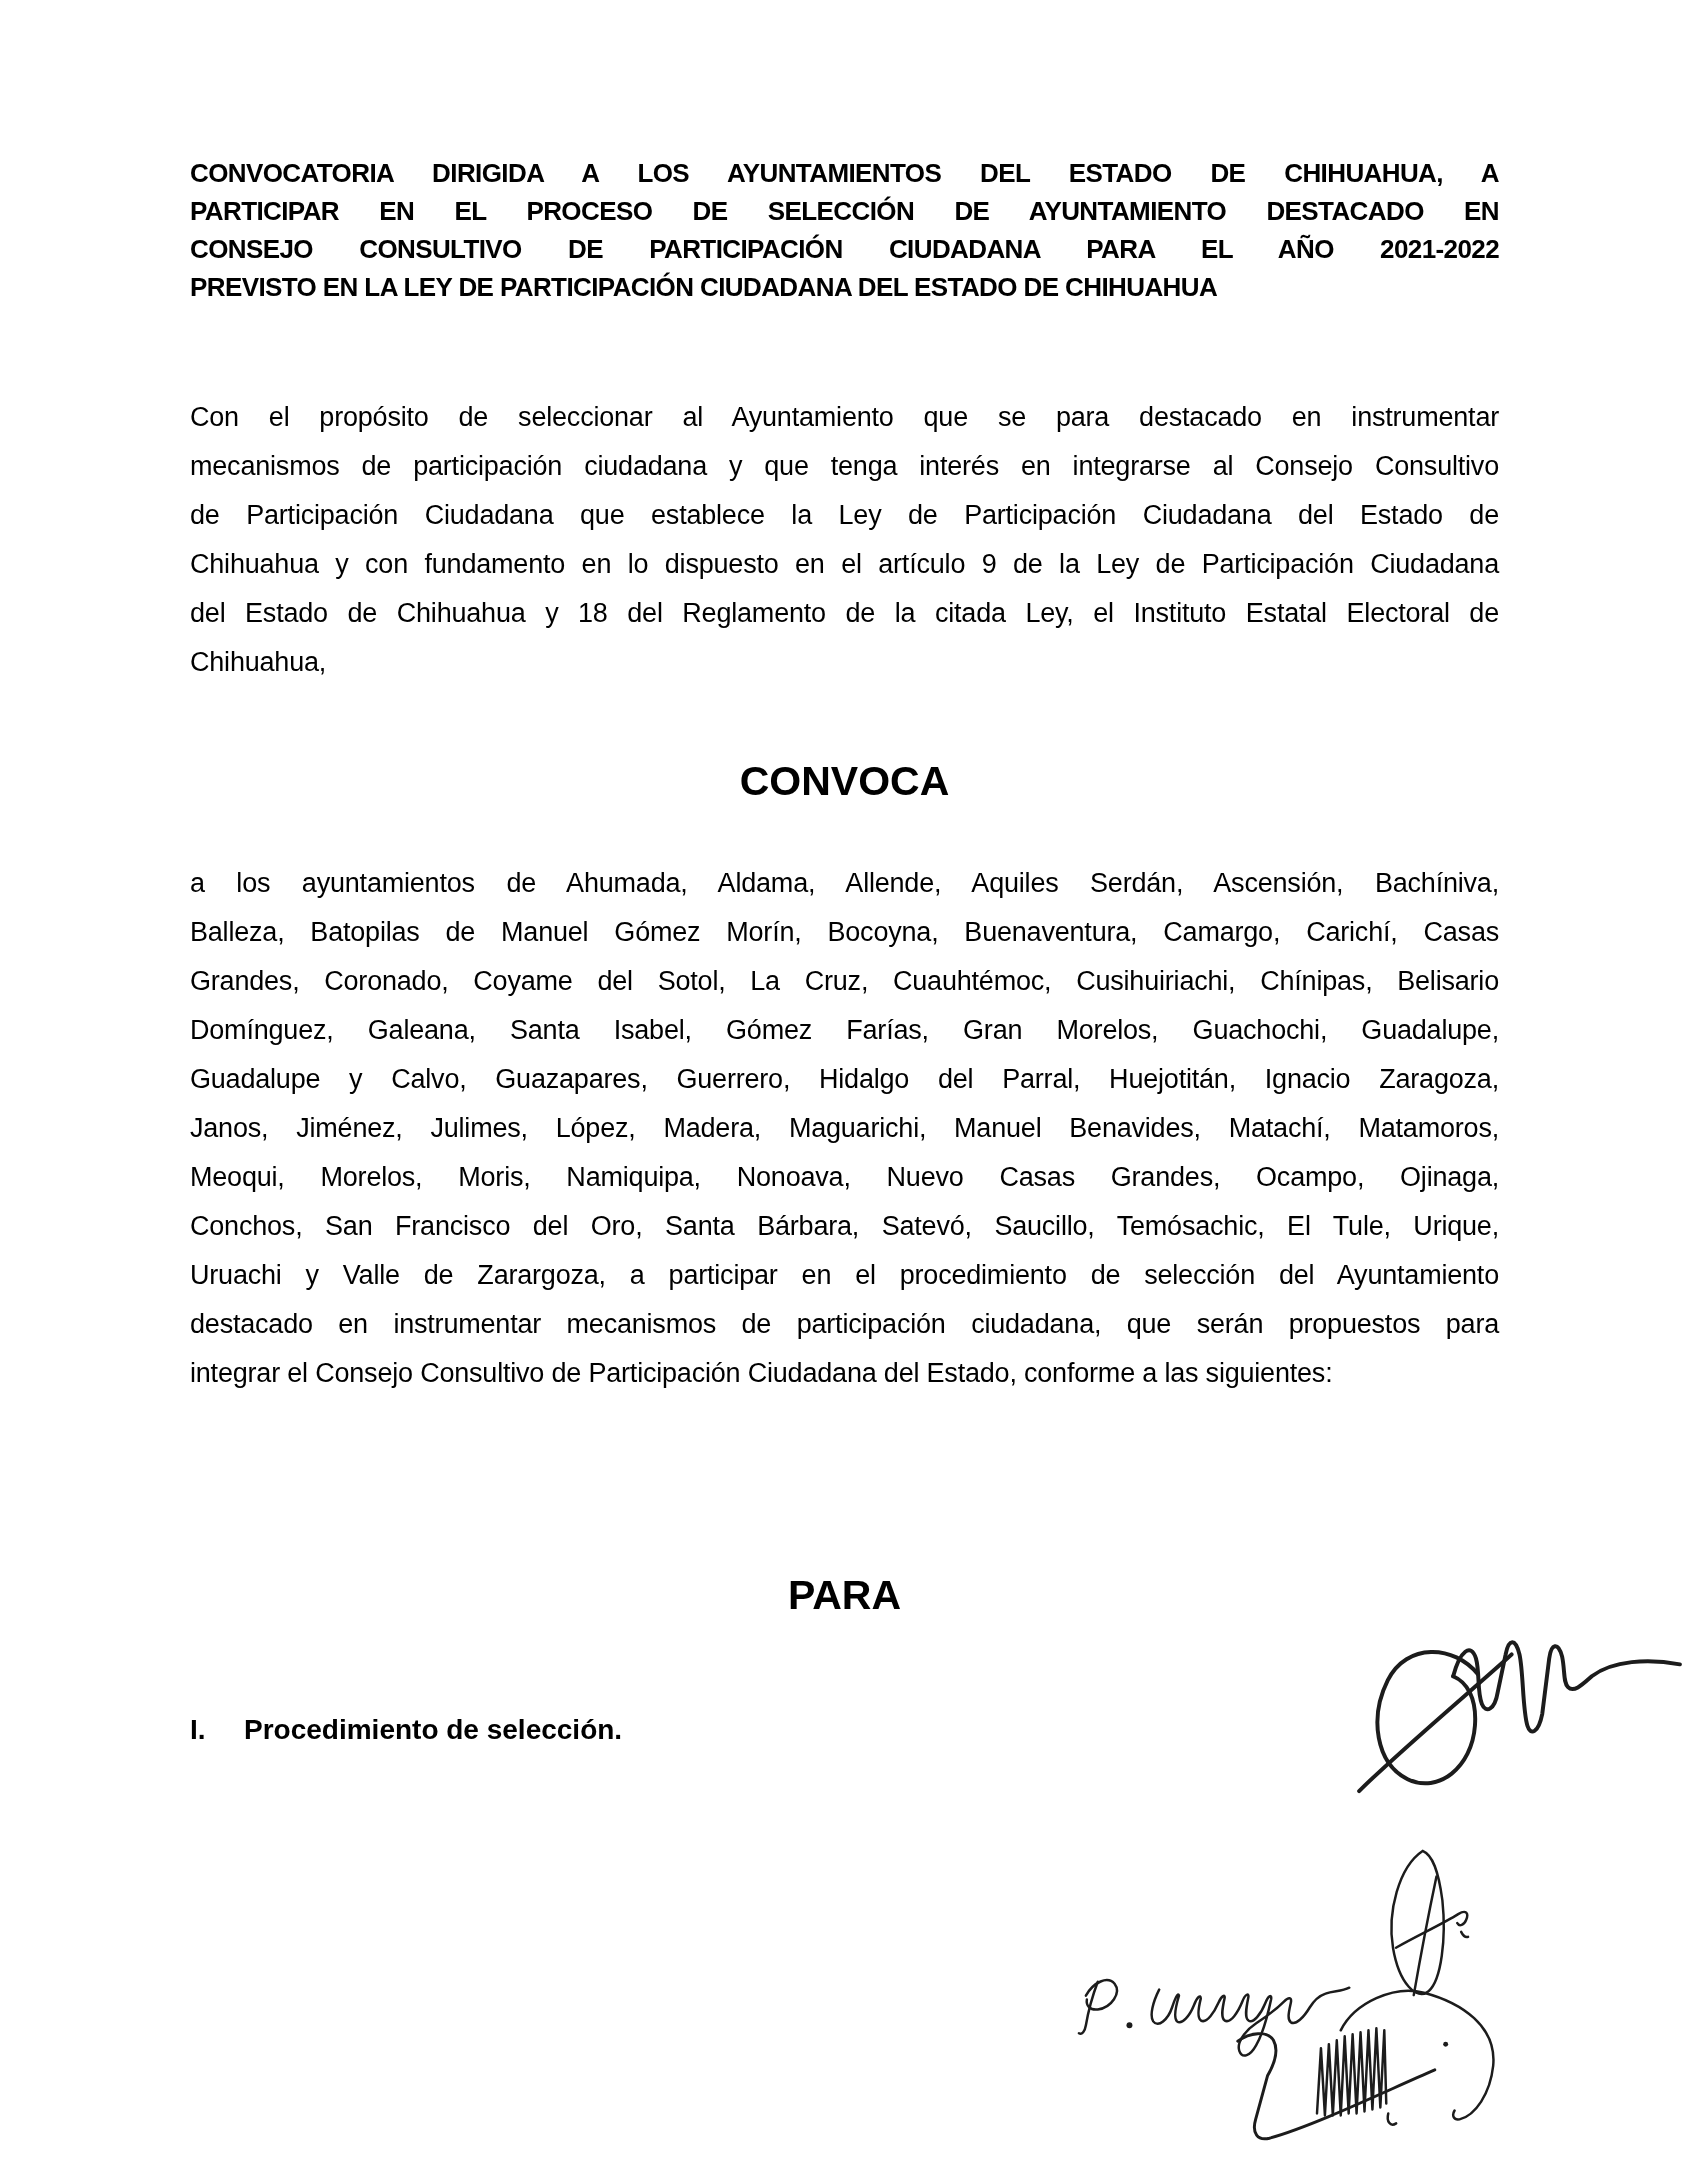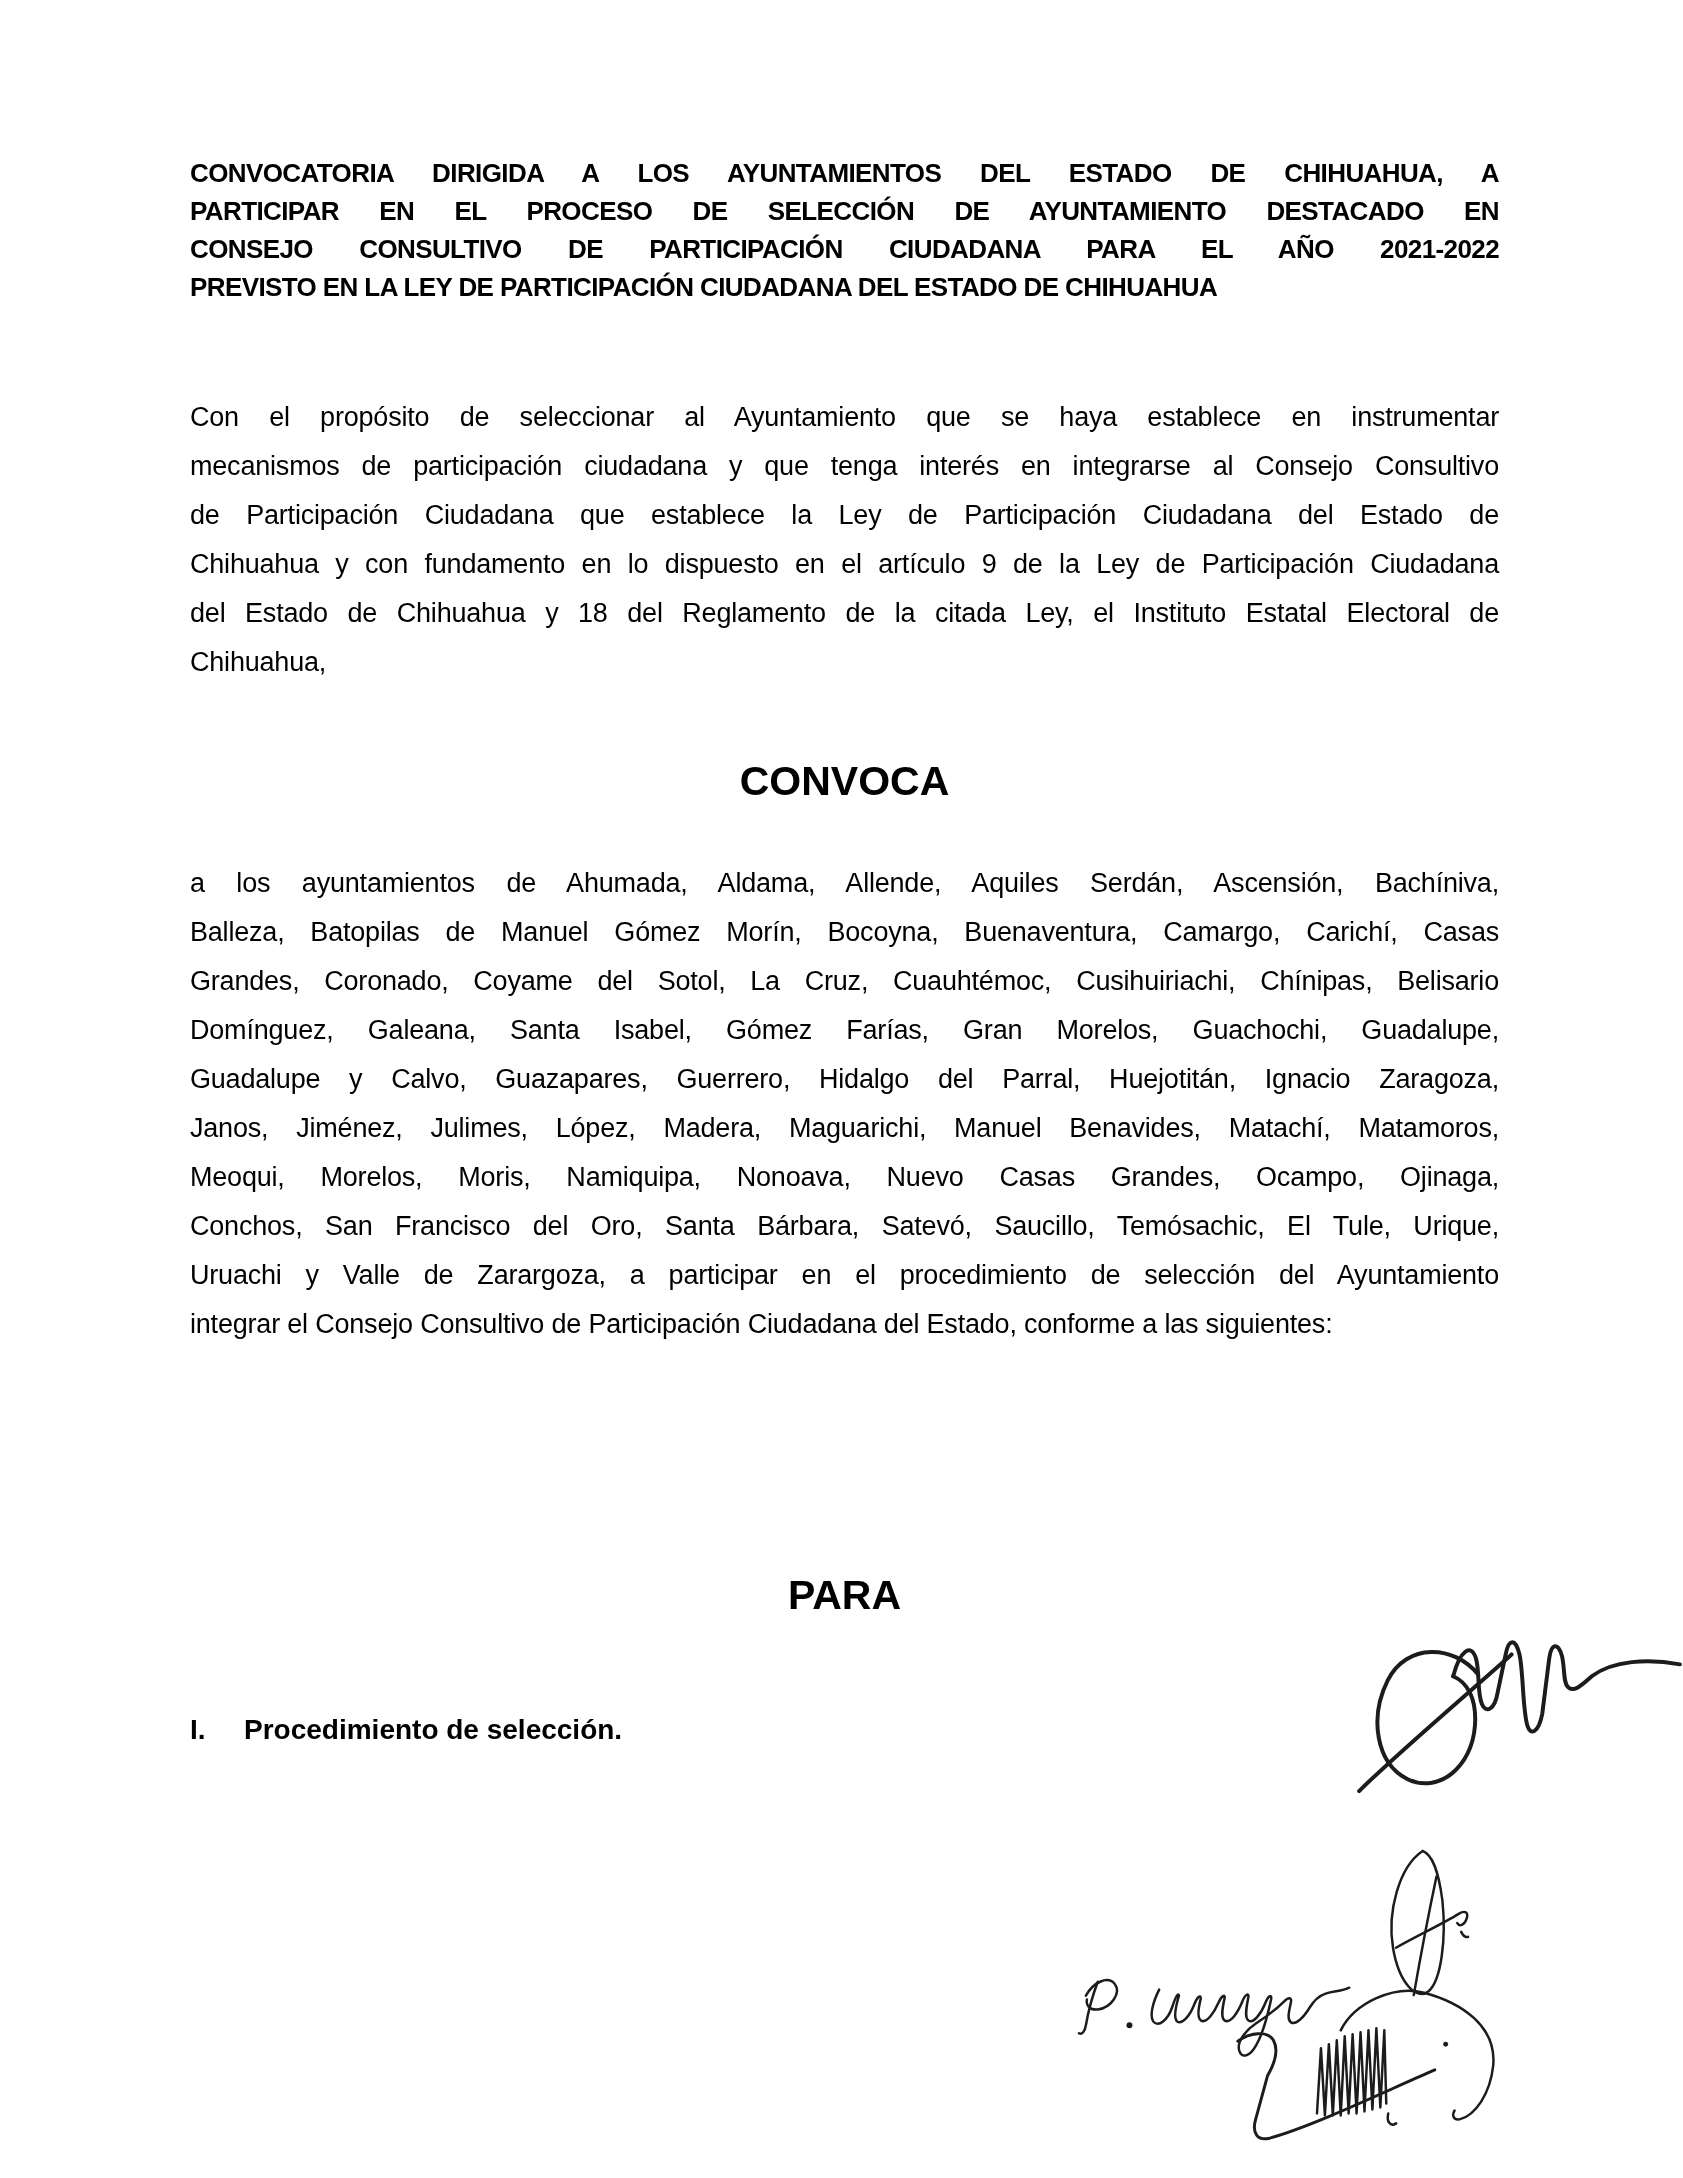--- a/index.html
+++ b/index.html
@@ -50,40 +50,41 @@
 <div class="page">
 
   <div class="block" style="top:154px">
     <div class="titleline jl">CONVOCATORIA DIRIGIDA A LOS AYUNTAMIENTOS DEL ESTADO DE CHIHUAHUA, A</div>
     <div class="titleline jl">PARTICIPAR EN EL PROCESO DE SELECCIÓN DE AYUNTAMIENTO DESTACADO EN</div>
     <div class="titleline jl">CONSEJO CONSULTIVO DE PARTICIPACIÓN CIUDADANA PARA EL AÑO 2021-2022</div>
     <div class="titleline ll">PREVISTO EN LA LEY DE PARTICIPACIÓN CIUDADANA DEL ESTADO DE CHIHUAHUA</div>
   </div>
 
   <div class="block" style="top:393px">
-    <div class="bodyline jl">Con el propósito de seleccionar al Ayuntamiento que se haya establece en instrumentar</div>
+    <div class="bodyline jl">Con el propósito de seleccionar al Ayuntamiento que se para destacado en instrumentar</div>
     <div class="bodyline jl">mecanismos de participación ciudadana y que tenga interés en integrarse al Consejo Consultivo</div>
     <div class="bodyline jl">de Participación Ciudadana que establece la Ley de Participación Ciudadana del Estado de</div>
     <div class="bodyline jl">Chihuahua y con fundamento en lo dispuesto en el artículo 9 de la Ley de Participación Ciudadana</div>
     <div class="bodyline jl">del Estado de Chihuahua y 18 del Reglamento de la citada Ley, el Instituto Estatal Electoral de</div>
     <div class="bodyline ll">Chihuahua,</div>
   </div>
 
   <div class="centerhead" style="top:762px">CONVOCA</div>
 
   <div class="block" style="top:859px">
     <div class="bodyline jl">a los ayuntamientos de Ahumada, Aldama, Allende, Aquiles Serdán, Ascensión, Bachíniva,</div>
     <div class="bodyline jl">Balleza, Batopilas de Manuel Gómez Morín, Bocoyna, Buenaventura, Camargo, Carichí, Casas</div>
     <div class="bodyline jl">Grandes, Coronado, Coyame del Sotol, La Cruz, Cuauhtémoc, Cusihuiriachi, Chínipas, Belisario</div>
     <div class="bodyline jl">Domínguez, Galeana, Santa Isabel, Gómez Farías, Gran Morelos, Guachochi, Guadalupe,</div>
     <div class="bodyline jl">Guadalupe y Calvo, Guazapares, Guerrero, Hidalgo del Parral, Huejotitán, Ignacio Zaragoza,</div>
     <div class="bodyline jl">Janos, Jiménez, Julimes, López, Madera, Maguarichi, Manuel Benavides, Matachí, Matamoros,</div>
     <div class="bodyline jl">Meoqui, Morelos, Moris, Namiquipa, Nonoava, Nuevo Casas Grandes, Ocampo, Ojinaga,</div>
     <div class="bodyline jl">Conchos, San Francisco del Oro, Santa Bárbara, Satevó, Saucillo, Temósachic, El Tule, Urique,</div>
     <div class="bodyline jl">Uruachi y Valle de Zarargoza, a participar en el procedimiento de selección del Ayuntamiento</div>
+    <div class="bodyline jl">destacado en instrumentar mecanismos de participación ciudadana, que serán propuestos para</div>
     <div class="bodyline ll">integrar el Consejo Consultivo de Participación Ciudadana del Estado, conforme a las siguientes:</div>
   </div>
 
   <div class="centerhead" style="top:1576px">PARA</div>
 
   <div class="sectionhead" style="top:1711px">
     <span class="num">I.</span>
     <span>Procedimiento de selección.</span>
   </div>
 

